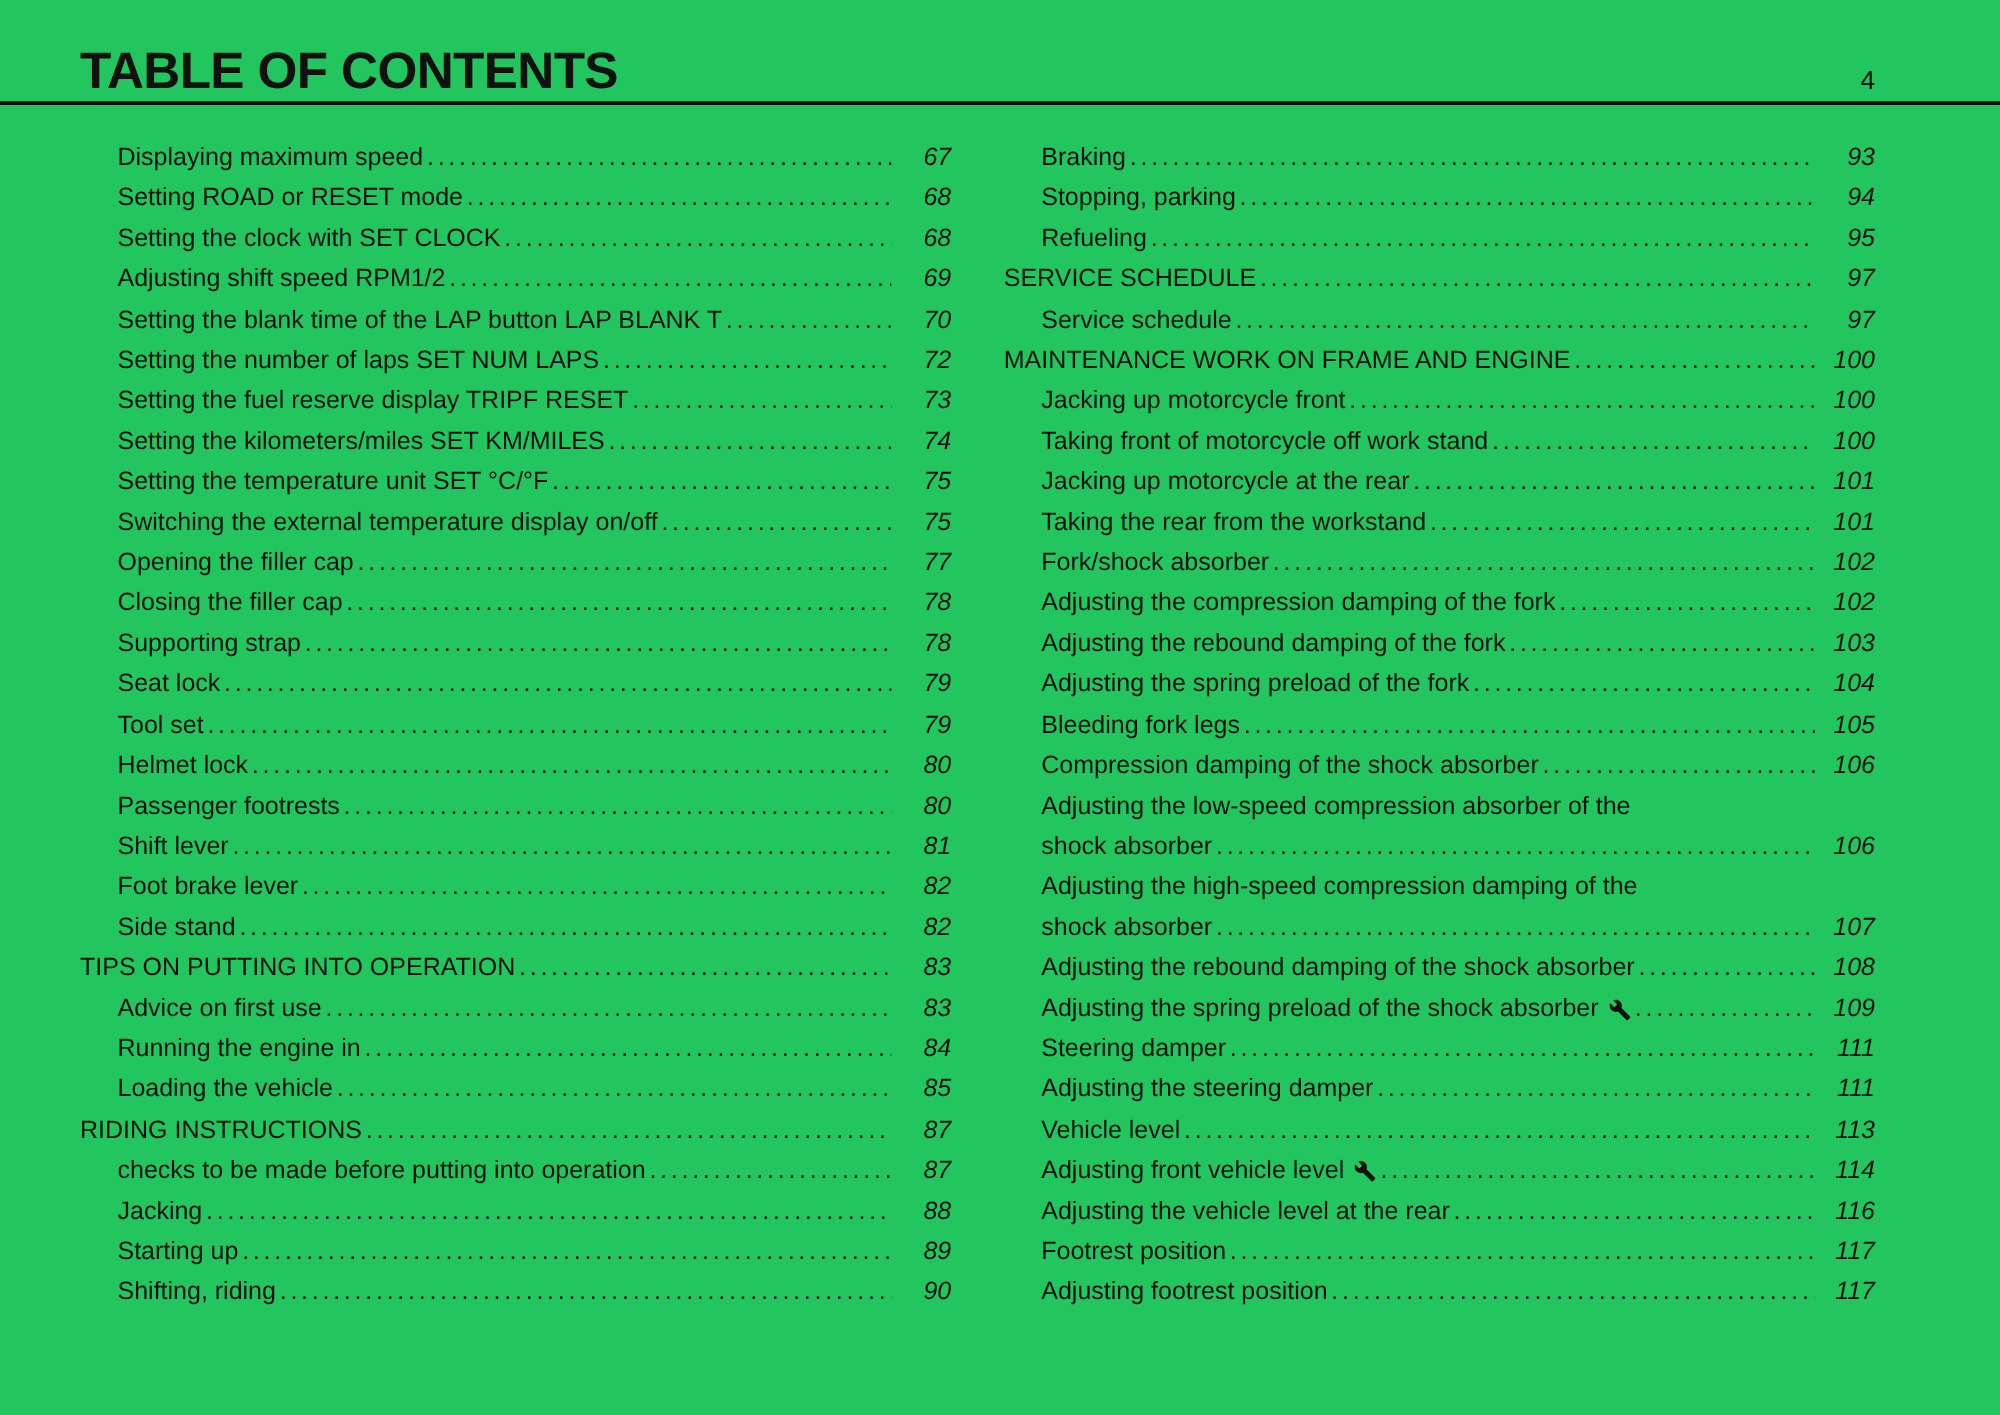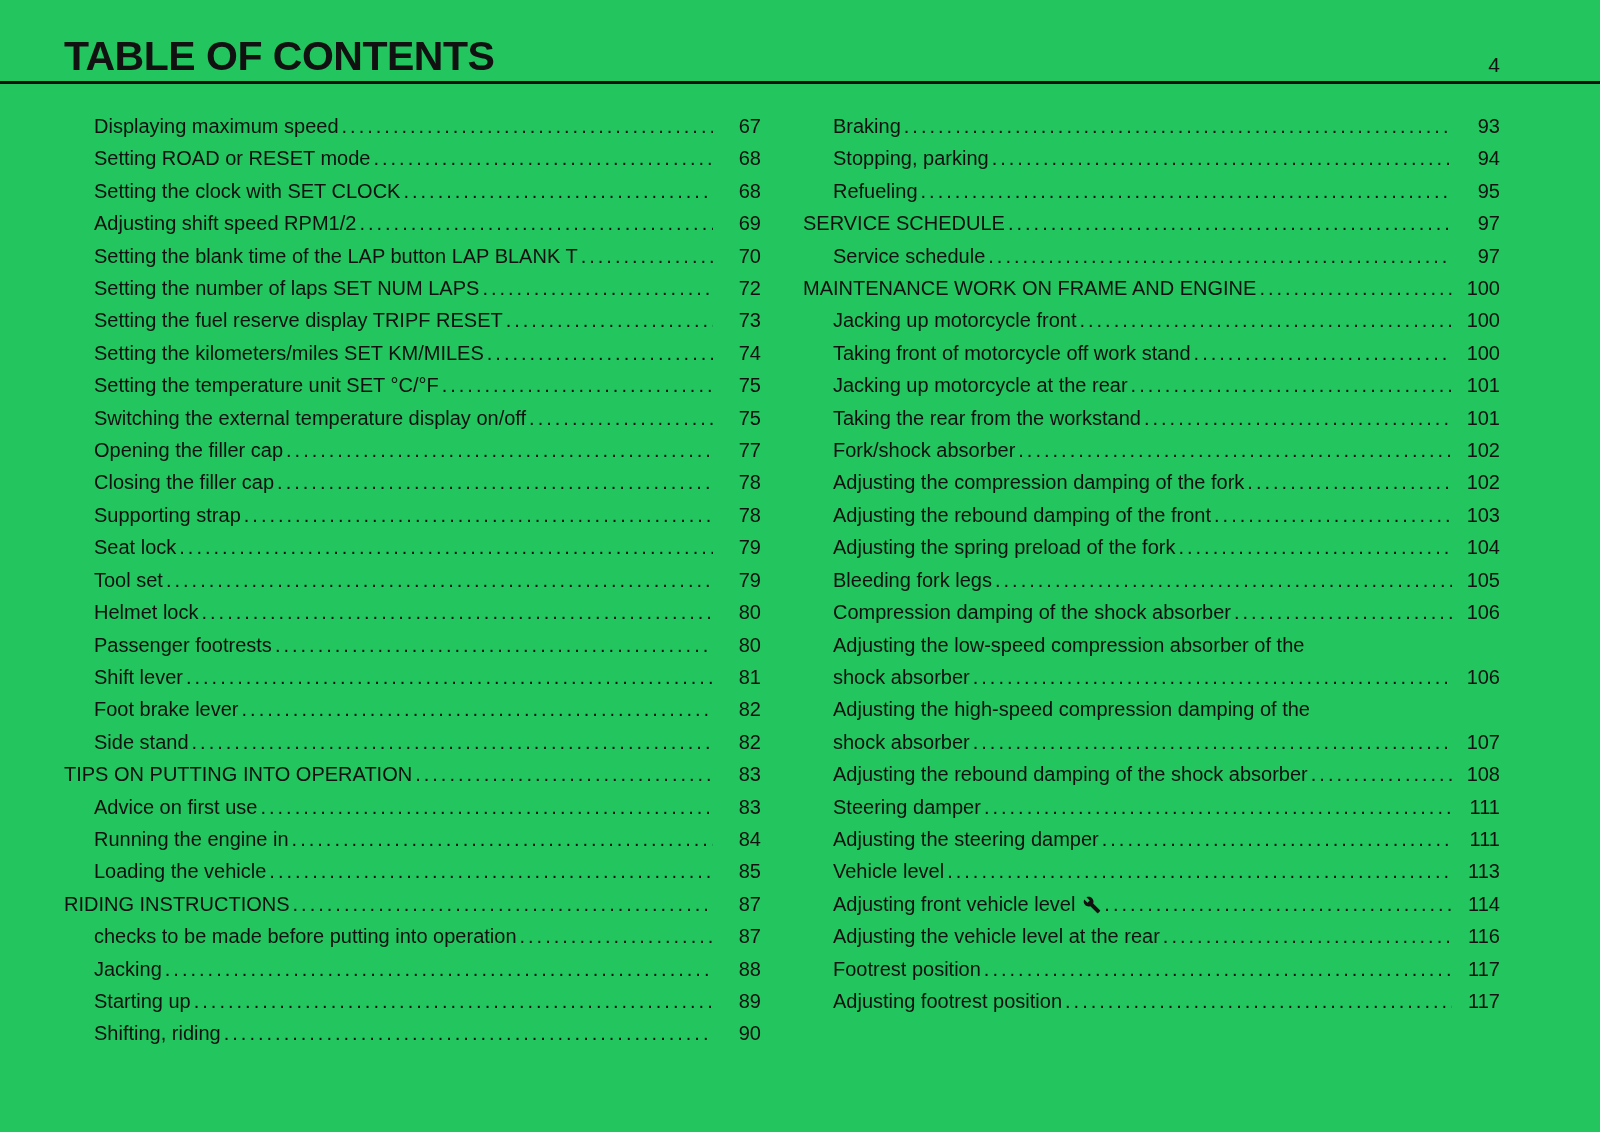--- a/index.html
+++ b/index.html
@@ -80,20 +80,21 @@
   }
   .dots::before {
     content: "........................................................................................................................................................................................................";
     letter-spacing: 3px;
   }
   .pg {
     flex: 0 0 auto;
     min-width: 40px;
     text-align: right;
     white-space: nowrap;
+    font-style: italic;
   }
 </style>
 </head>
 <body>
 
 <div class="page">
   <div class="header-row">
     <h1 class="doc-title">TABLE OF CONTENTS</h1>
     <span class="page-num">4</span>
   </div>
@@ -384,21 +385,21 @@
         </div>
         <div class="entry sub">
           <div class="row">
             <span class="lbl">Adjusting the compression damping of the fork</span>
             <span class="dots"></span>
             <span class="pg">102</span>
           </div>
         </div>
         <div class="entry sub">
           <div class="row">
-            <span class="lbl">Adjusting the rebound damping of the front</span>
+            <span class="lbl">Adjusting the rebound damping of the fork</span>
             <span class="dots"></span>
             <span class="pg">103</span>
           </div>
         </div>
         <div class="entry sub">
           <div class="row">
             <span class="lbl">Adjusting the spring preload of the fork</span>
             <span class="dots"></span>
             <span class="pg">104</span>
           </div>
@@ -431,20 +432,32 @@
             <span class="lbl">shock absorber</span>
             <span class="dots"></span>
             <span class="pg">107</span>
           </div>
         </div>
         <div class="entry sub">
           <div class="row">
             <span class="lbl">Adjusting the rebound damping of the shock absorber</span>
             <span class="dots"></span>
             <span class="pg">108</span>
+          </div>
+        </div>
+        <div class="entry sub">
+          <div class="row">
+            <span class="lbl">Adjusting the spring preload of the shock absorber</span>
+            <span class="icon">
+              <svg viewBox="0 0 24 24">
+                <path d="M22.7 19l-9.1-9.1c.9-2.3.4-5-1.5-6.9-2-2-5-2.4-7.4-1.3L9 6 6 9 1.6 4.7C.4 7.1.9 10.1 2.9 12.1c1.9 1.9 4.6 2.4 6.9 1.5l9.1 9.1c.4.4 1 .4 1.4 0l2.3-2.3c.5-.4.5-1.1.1-1.4z"></path>
+              </svg>
+            </span>
+            <span class="dots"></span>
+            <span class="pg">109</span>
           </div>
         </div>
         <div class="entry sub">
           <div class="row">
             <span class="lbl">Steering damper</span>
             <span class="dots"></span>
             <span class="pg">111</span>
           </div>
         </div>
         <div class="entry sub">

